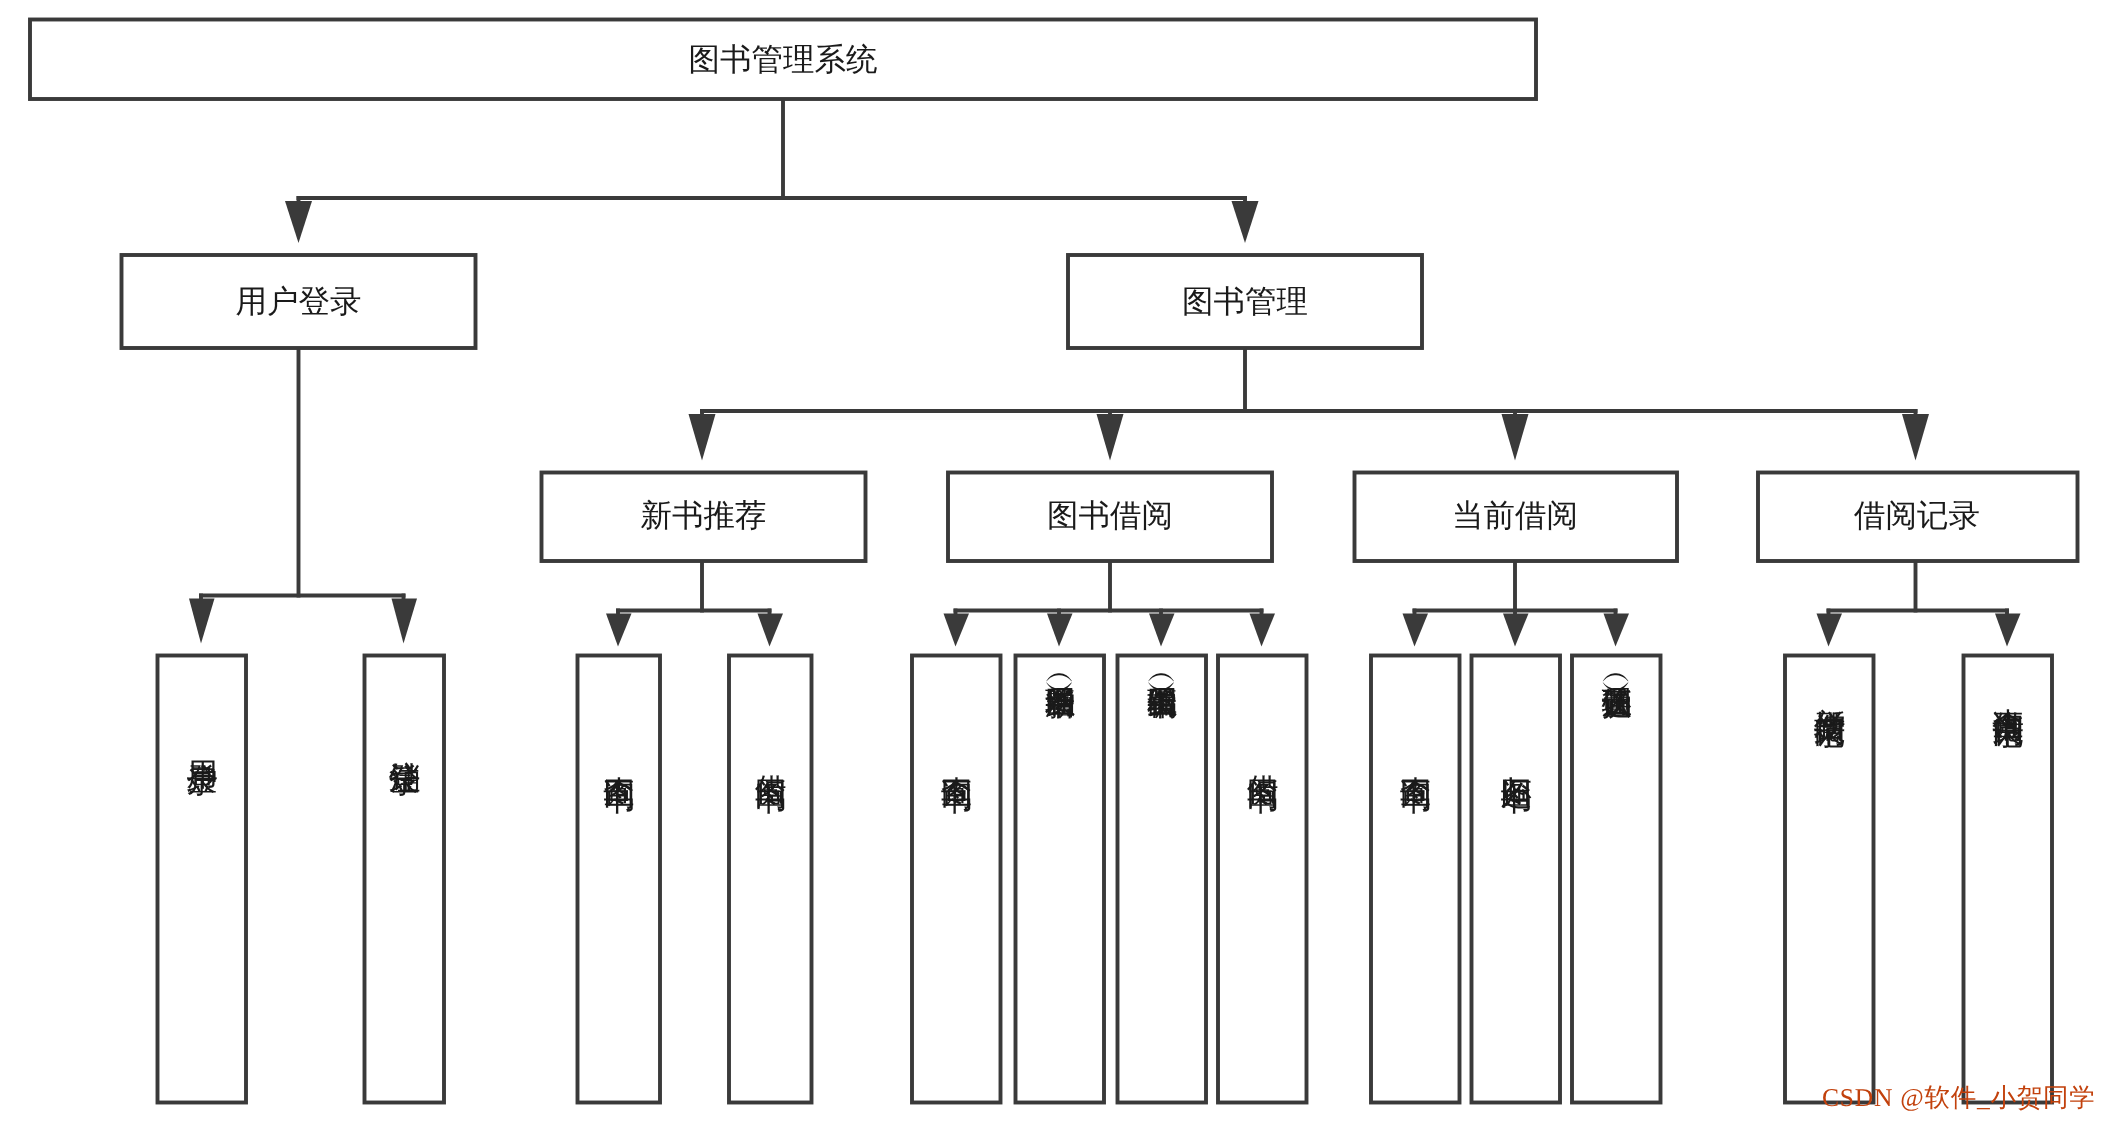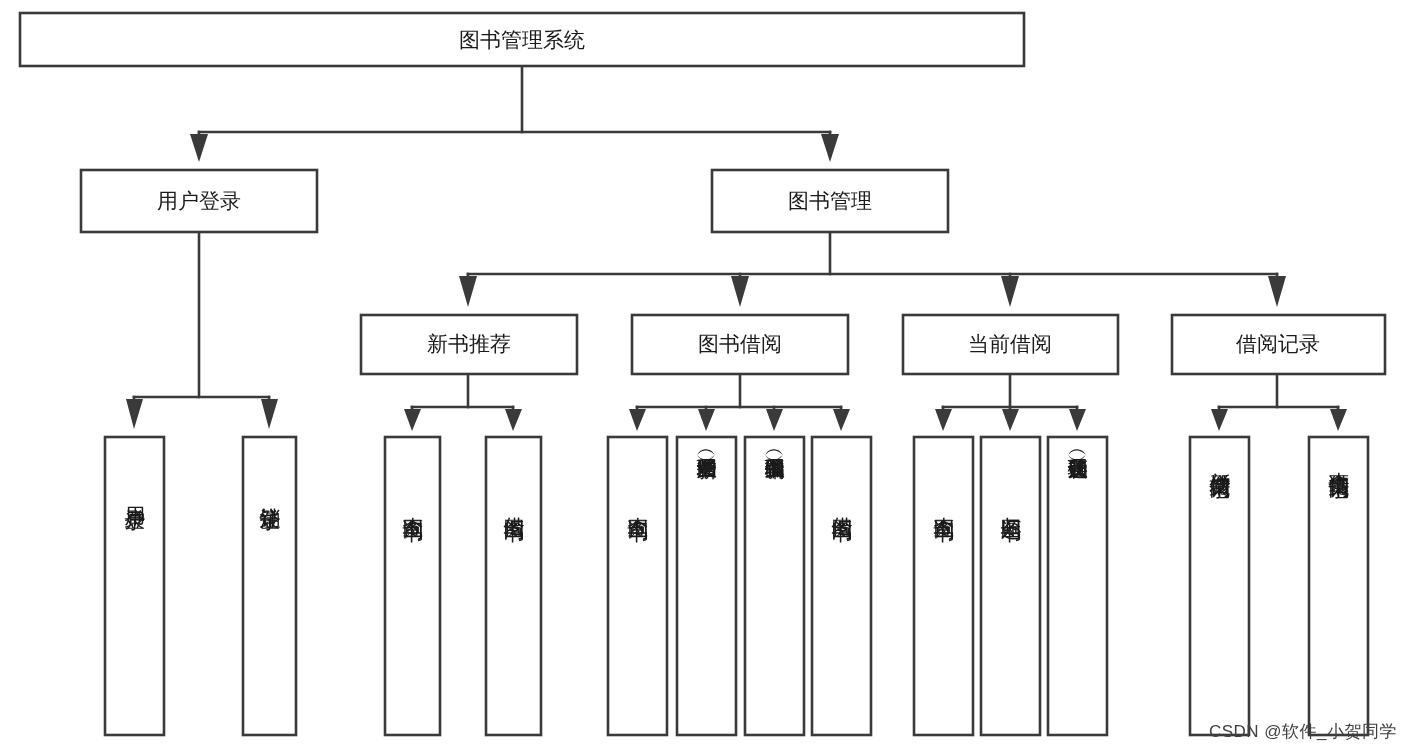--- a/index.html
+++ b/index.html
@@ -66,23 +66,23 @@
     white-space: nowrap;
   }
   .vlabel.tight {
     letter-spacing: 0px;
     font-size: 20px;
   }
   #watermark {
     position: absolute;
     right: 8px;
     bottom: 4px;
-    font-family: Liberation Sans, sans-serif;
+    font-family: Liberation Serif, serif;
     font-size: 17px;
-    color: #404040;
+    color: #c2410c;
     white-space: nowrap;
     letter-spacing: 0.5px;
   }
 </style>
 </head>
 <body>
 
 <div id="diagram-root">
 
   <svg id="tree-svg" viewBox="0 0 1405 747" xmlns="http://www.w3.org/2000/svg">

